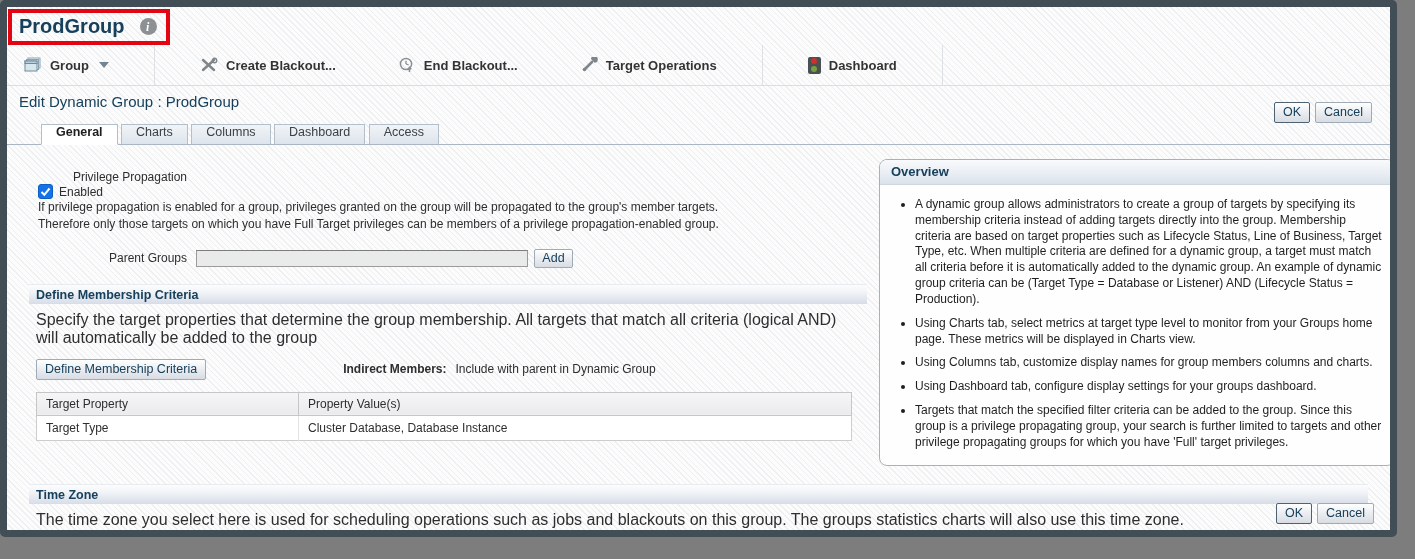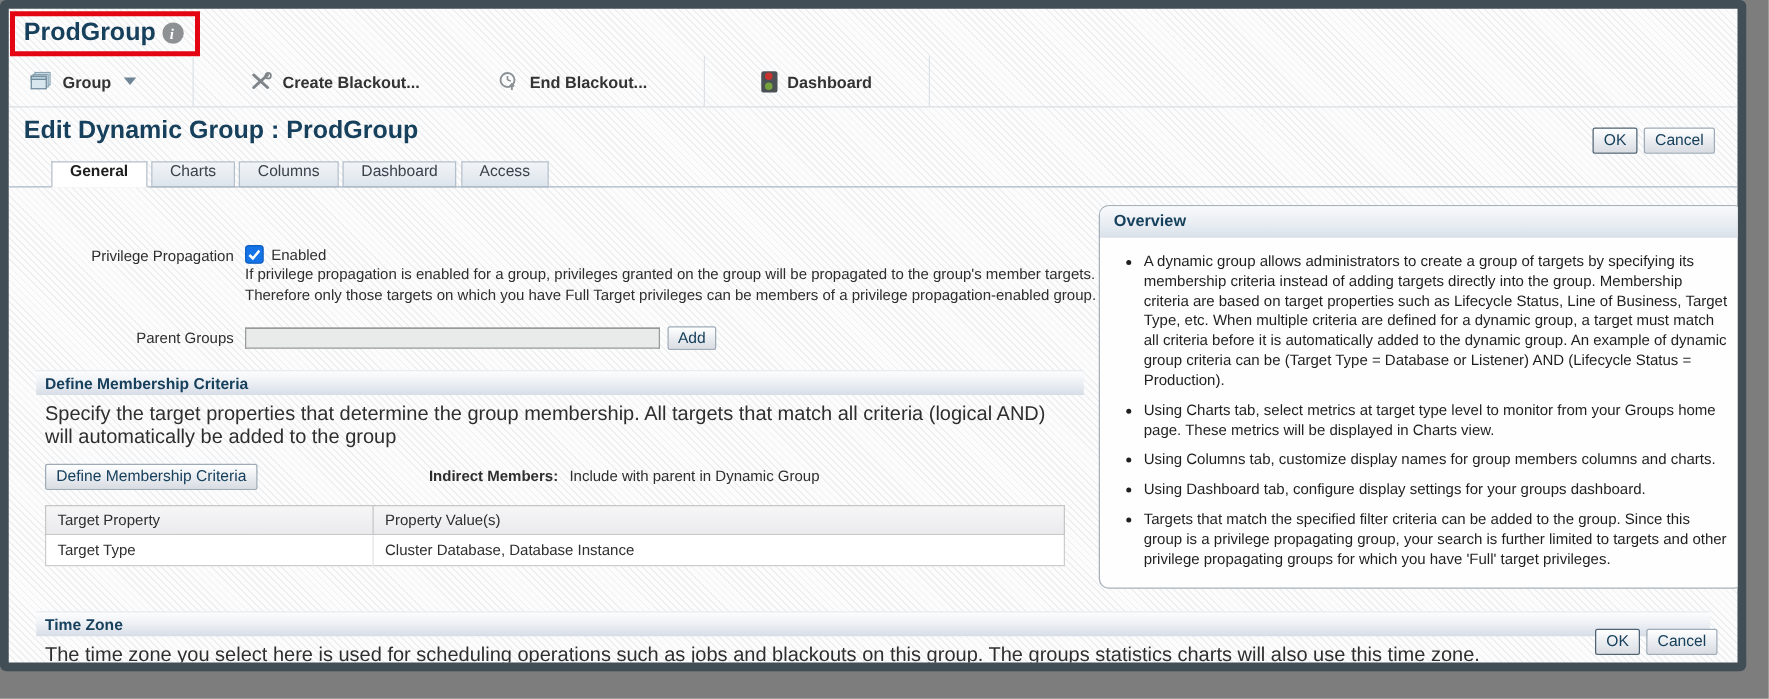--- a/index.html
+++ b/index.html
@@ -12,21 +12,21 @@
   .window {
     position:absolute; left:0; top:0; width:1397px; height:537px;
     border:7px solid #414e56; border-radius:5px;
     background-color:#fcfcfd;
     background-image:repeating-linear-gradient(45deg, rgba(205,209,213,0.30) 0 1px, transparent 1px 4px);
     overflow:hidden;
   }
   
   .titlebar { height:38px; display:flex; align-items:center; }
   .title-wrap {
-    display:inline-flex; align-items:center; gap:5px;
+    display:inline-flex; align-items:center; gap:15px;
     border:4px solid #e30511; padding:2px 9px 3px 7px; margin:2px 0 0 1px;
     background:transparent;
   }
   .app-title { font-size:20px; font-weight:bold; color:#17405c; }
   .info-icon {
     width:17px; height:17px; border-radius:50%; background:#8d9194;
     color:#fff; display:flex; align-items:center; justify-content:center;
     font-family:"Liberation Serif", serif; font-weight:bold; font-style:italic;
     font-size:12px; line-height:1; padding-right:1px;
   }
@@ -42,21 +42,21 @@
     border-top:6px solid #6f8494; margin-left:2px;
   }
   .tb-icon { display:inline-flex; align-items:center; justify-content:center; width:18px; height:18px; }
   .dash-icon {
     width:13px; height:17px; background:#4b5054; border-radius:2px;
     display:flex; flex-direction:column; align-items:center; justify-content:space-evenly;
   }
   .dash-icon i { width:6px; height:6px; border-radius:50%; display:block; }
   
   .page { position:relative; padding:7px 12px 0; }
-  .page-title { font-size:20px; font-weight:bold; color:#17405c; }
+  .page-title { font-size:15px; font-weight:normal; color:#17405c; }
   .top-actions { position:absolute; right:18px; top:16px; display:flex; gap:5px; }
   .btn {
     background:linear-gradient(#ffffff, #e8ebef 55%, #d9dde3);
     border:1px solid #9fabb7; border-radius:2px; color:#17405c;
     font-size:12.5px; padding:2px 8px 3px; font-family:inherit; cursor:pointer;
   }
   .btn-primary { border-color:#4e6272; }
   
   .tabbar { margin-top:12px; padding-left:22px; position:relative; }
   .tabbar::after { content:""; position:absolute; left:-12px; right:-12px; bottom:0; height:1px; background:#aab7c3; }
@@ -174,20 +174,30 @@
       <span class="tb-icon">
         <svg width="18" height="17" viewBox="0 0 18 17">
           <circle cx="8" cy="7" r="5.6" fill="none" stroke="#8a9094" stroke-width="1.5"></circle>
           <line x1="8" y1="7" x2="8" y2="3.8" stroke="#8a9094" stroke-width="1.3"></line>
           <line x1="8" y1="7" x2="10.6" y2="7.8" stroke="#8a9094" stroke-width="1.3"></line>
           <path d="M11.5 15 L11.5 10.5 M9.8 12.2 L11.5 10.3 L13.2 12.2" fill="none" stroke="#8a9094" stroke-width="1.5"></path>
         </svg>
       </span>
       <span>End Blackout...</span>
     </div>
+    <div class="tb-item">
+      <span class="tb-icon">
+        <svg width="18" height="16" viewBox="0 0 18 16">
+          <line x1="5" y1="12" x2="12" y2="5" stroke="#7f8589" stroke-width="2.6" stroke-linecap="round"></line>
+          <path d="M11 2 A3.4 3.4 0 1 1 14.5 5.8 L12.5 3.8 Z" fill="#7f8589"></path>
+          <circle cx="4.5" cy="12.5" r="1.8" fill="#7f8589"></circle>
+        </svg>
+      </span>
+      <span>Target Operations</span>
+    </div>
     <div class="tb-sep"></div>
     <div class="tb-item">
       <span class="dash-icon">
         <i style="background:#c8332d;"></i>
         <i style="background:#76a23c;"></i>
       </span>
       <span>Dashboard</span>
     </div>
     <div class="tb-sep"></div>
   </div>
@@ -203,21 +213,21 @@
       <span class="tab active">General</span>
       <span class="tab">Charts</span>
       <span class="tab">Columns</span>
       <span class="tab">Dashboard</span>
       <span class="tab">Access</span>
     </div>
 
     <div class="content-row">
       <div class="left-col">
 
-        <div class="form-row" style="margin-top:32px;">
+        <div class="form-row" style="margin-top:9px;flex-direction:column;">
           <div class="form-label">Privilege Propagation</div>
           <div class="form-field">
             <div class="cb-line">
               <span class="checkbox">
                 <svg width="11" height="11" viewBox="0 0 11 11">
                   <polyline points="1.5,6 4.3,8.8 9.5,2.5" fill="none" stroke="#ffffff" stroke-width="2"></polyline>
                 </svg>
               </span>
               <span>Enabled</span>
             </div>

